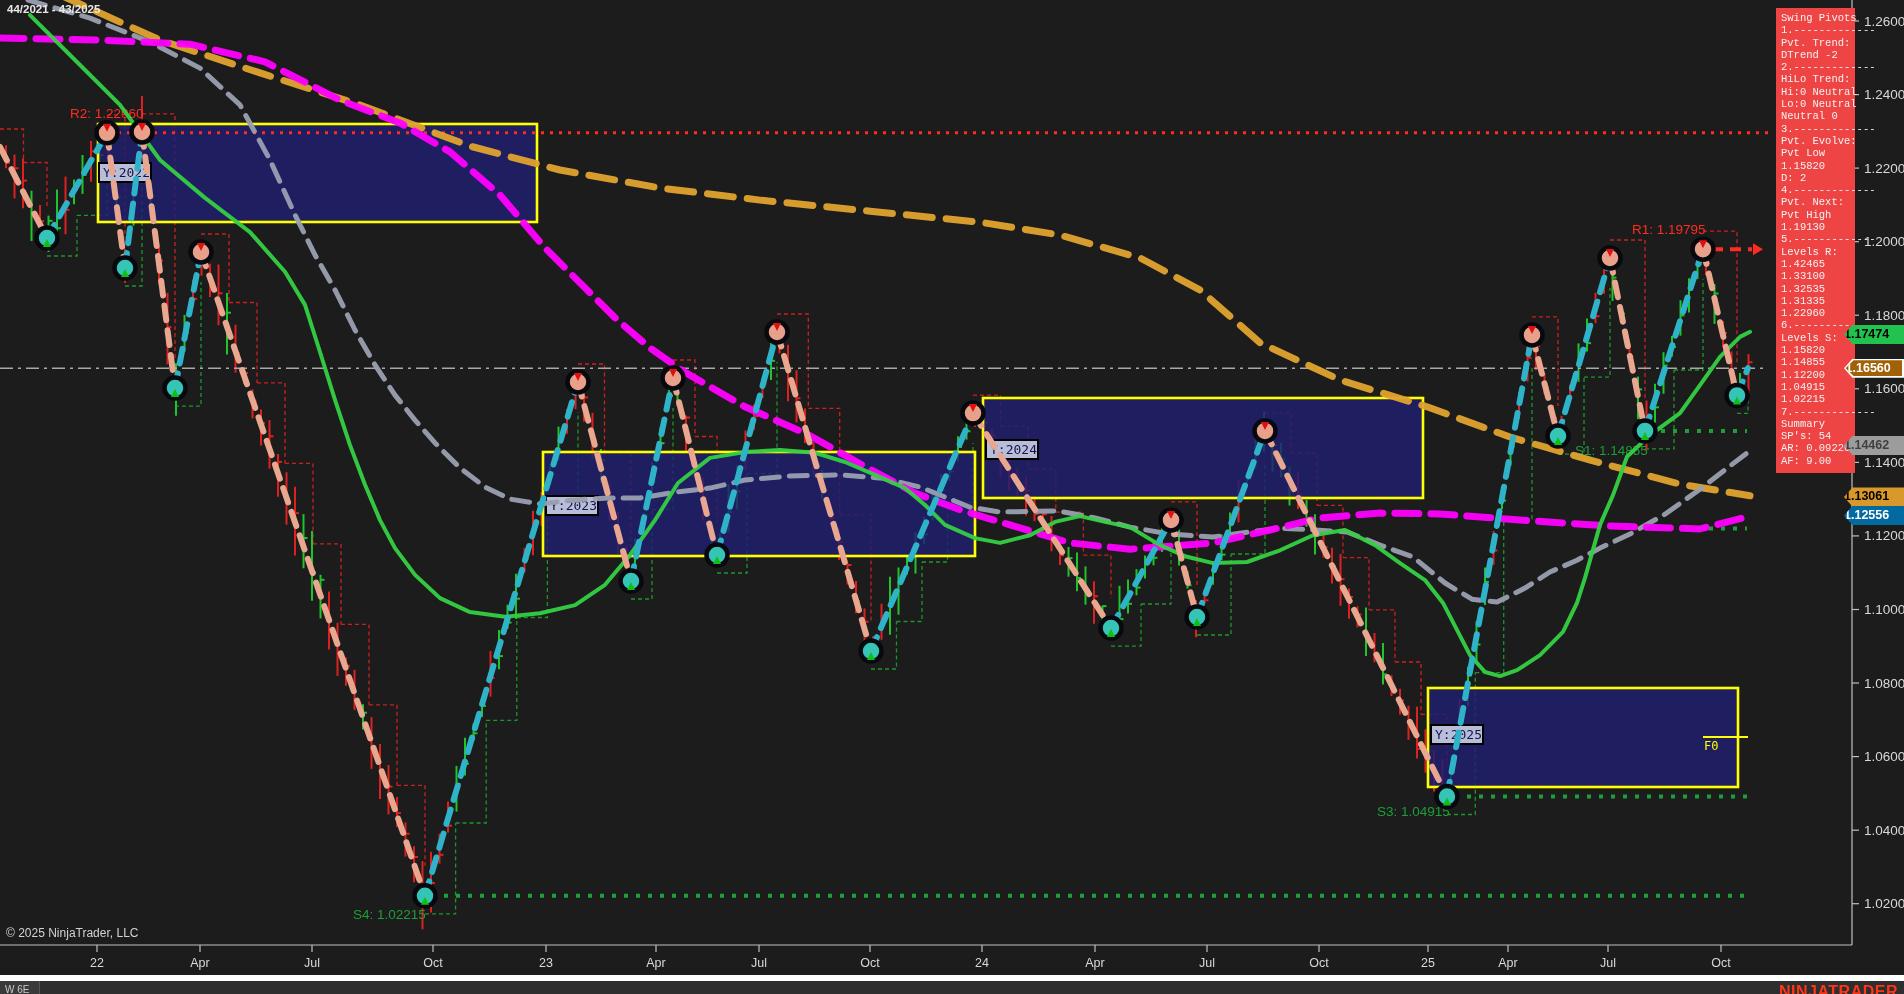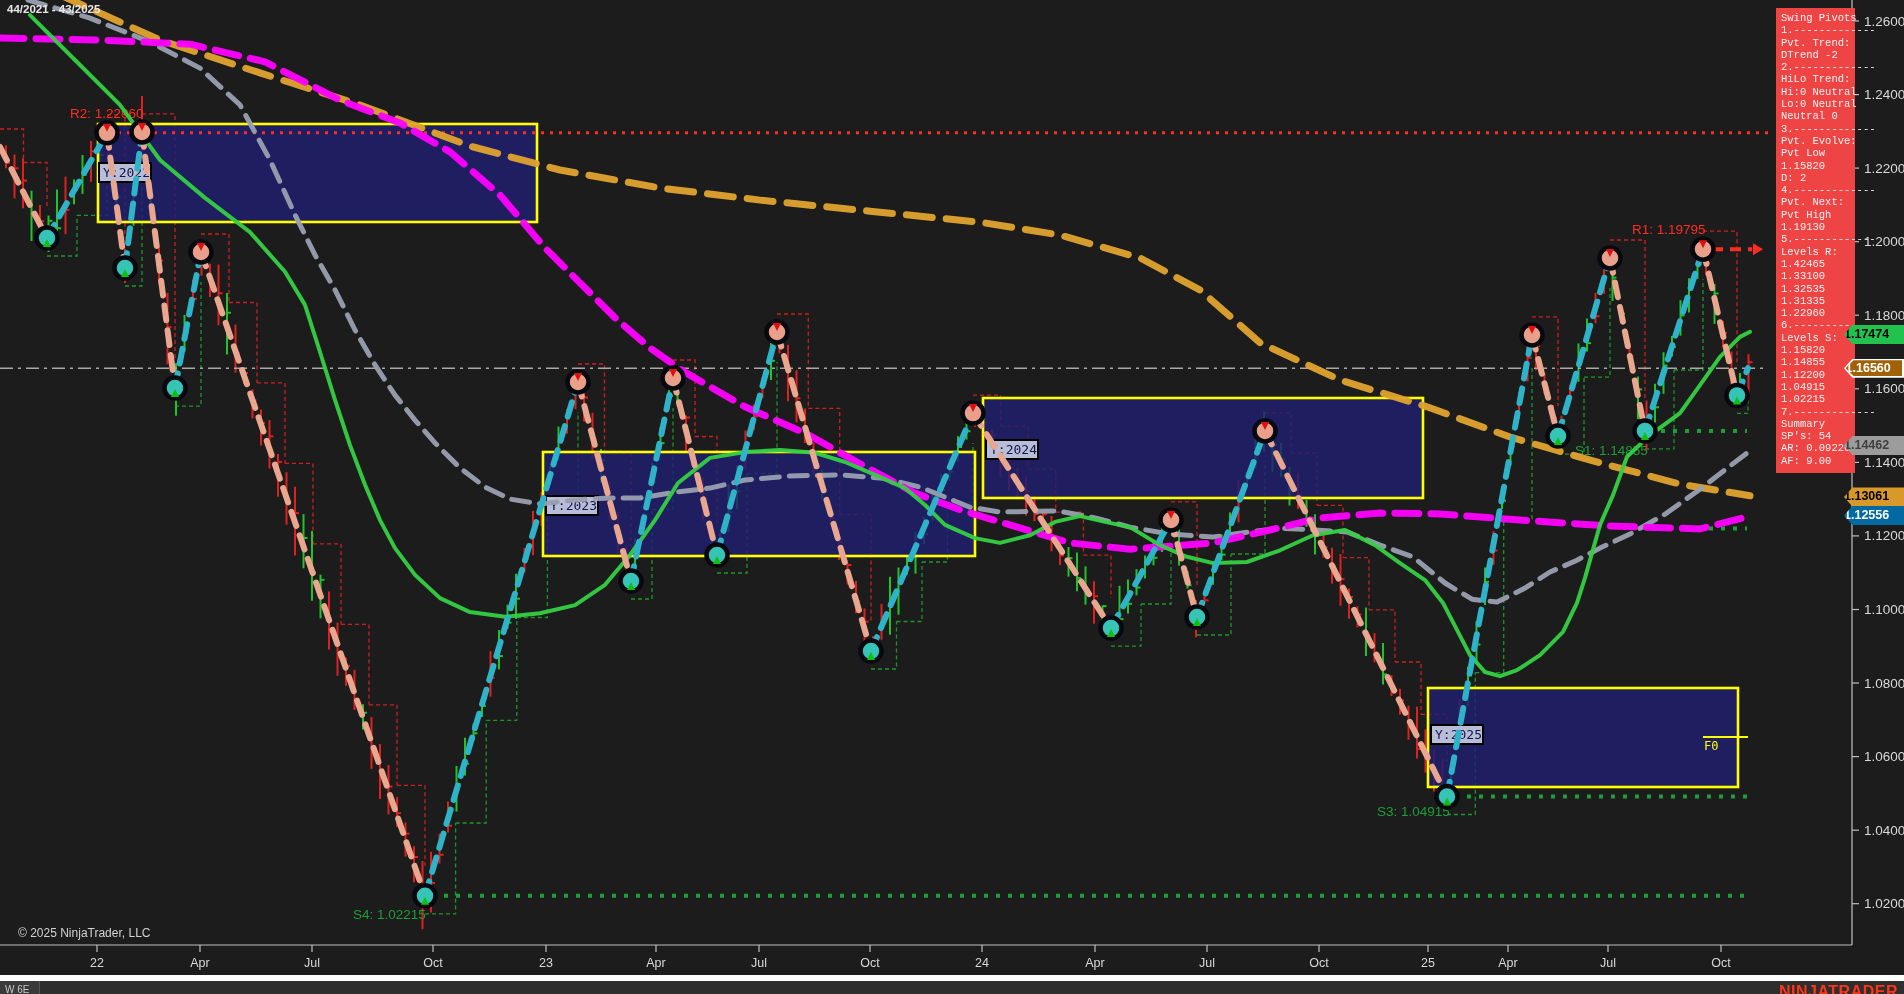--- a/index.html
+++ b/index.html
@@ -5,21 +5,21 @@
   html,body{margin:0;padding:0;background:#111;}
   .stage{position:relative;width:1904px;height:994px;background:#1c1c1c;overflow:hidden;
          font-family:"Liberation Sans",sans-serif;}
   #chart{position:absolute;left:0;top:0;}
   .range-label{position:absolute;left:7px;top:3px;color:#e8e8e8;font-size:11.5px;font-weight:bold;}
   .title-box{position:absolute;left:6px;top:17px;background:rgba(10,10,10,0.72);padding:5px 12px 7px 8px;}
   .title-box div{color:#fff;font-size:25px;line-height:29px;}
   .sidebar{position:absolute;left:1776px;top:8px;width:64px;background:#ef4444;color:#f2f2f2;
            font-family:Liberation Mono, monospace;font-size:10.5px;line-height:12.3px;
            margin:0;padding:4px 10px 6px 5px;white-space:pre;}
-  .copyright{position:absolute;left:18px;top:926px;color:#d2d2d2;font-size:12px;}
+  .copyright{position:absolute;left:6px;top:926px;color:#d2d2d2;font-size:12px;}
   .bottom-strip{position:absolute;left:0;top:975px;width:1904px;height:19px;background:#2e2e2e;border-top:6px solid #ffffff;}
   .tab{position:absolute;left:0px;top:0px;height:18px;padding:3px 10px 0 5px;background:#3a3a3a;
        color:#c8c8c8;font-size:10px;border-right:1px solid #555;}
   .brand{position:absolute;right:6px;top:2px;color:#ff3517;font-size:16px;font-weight:bold;letter-spacing:0.5px;}
   .tag{position:absolute;left:1844px;width:60px;height:19px;line-height:19px;text-align:left;
        font-size:12.5px;font-weight:bold;clip-path:polygon(0 50%,14% 0,100% 0,100% 100%,14% 100%);}
   .tag-in{position:absolute;left:1.6px;top:1.6px;right:1.6px;bottom:1.6px;line-height:16px;
        clip-path:polygon(0 50%,14% 0,100% 0,100% 100%,14% 100%);}
 </style>
 </head>

